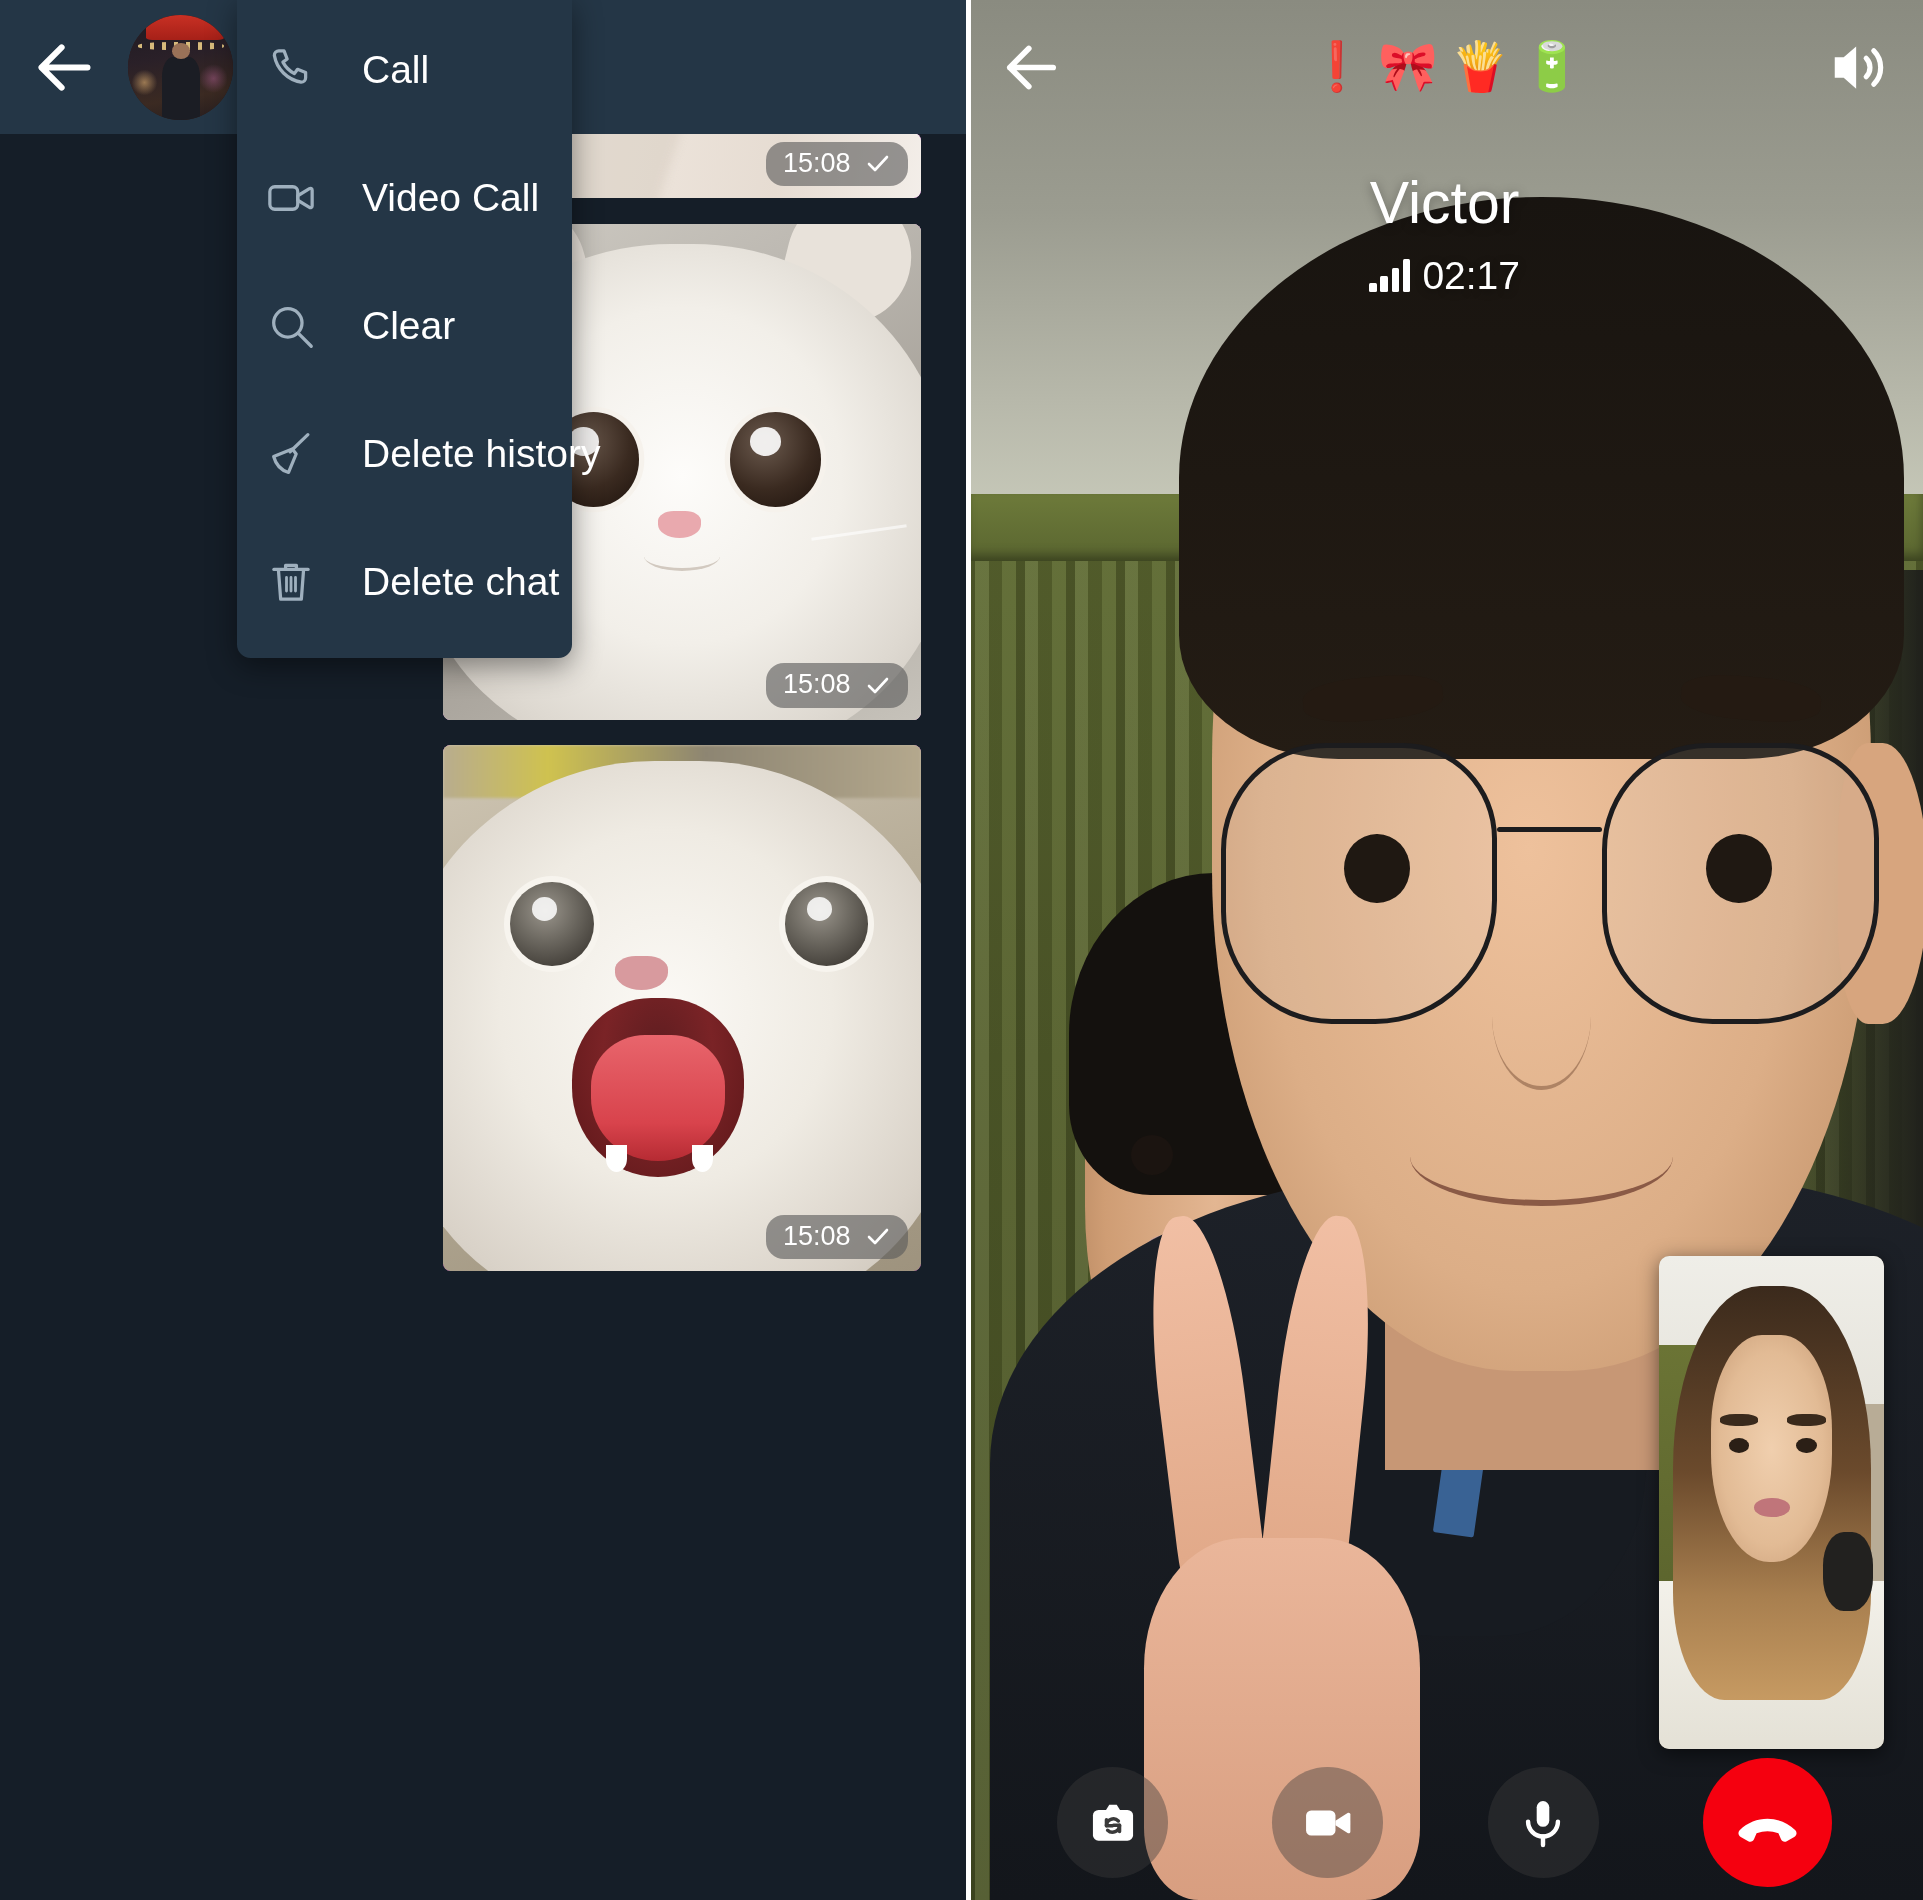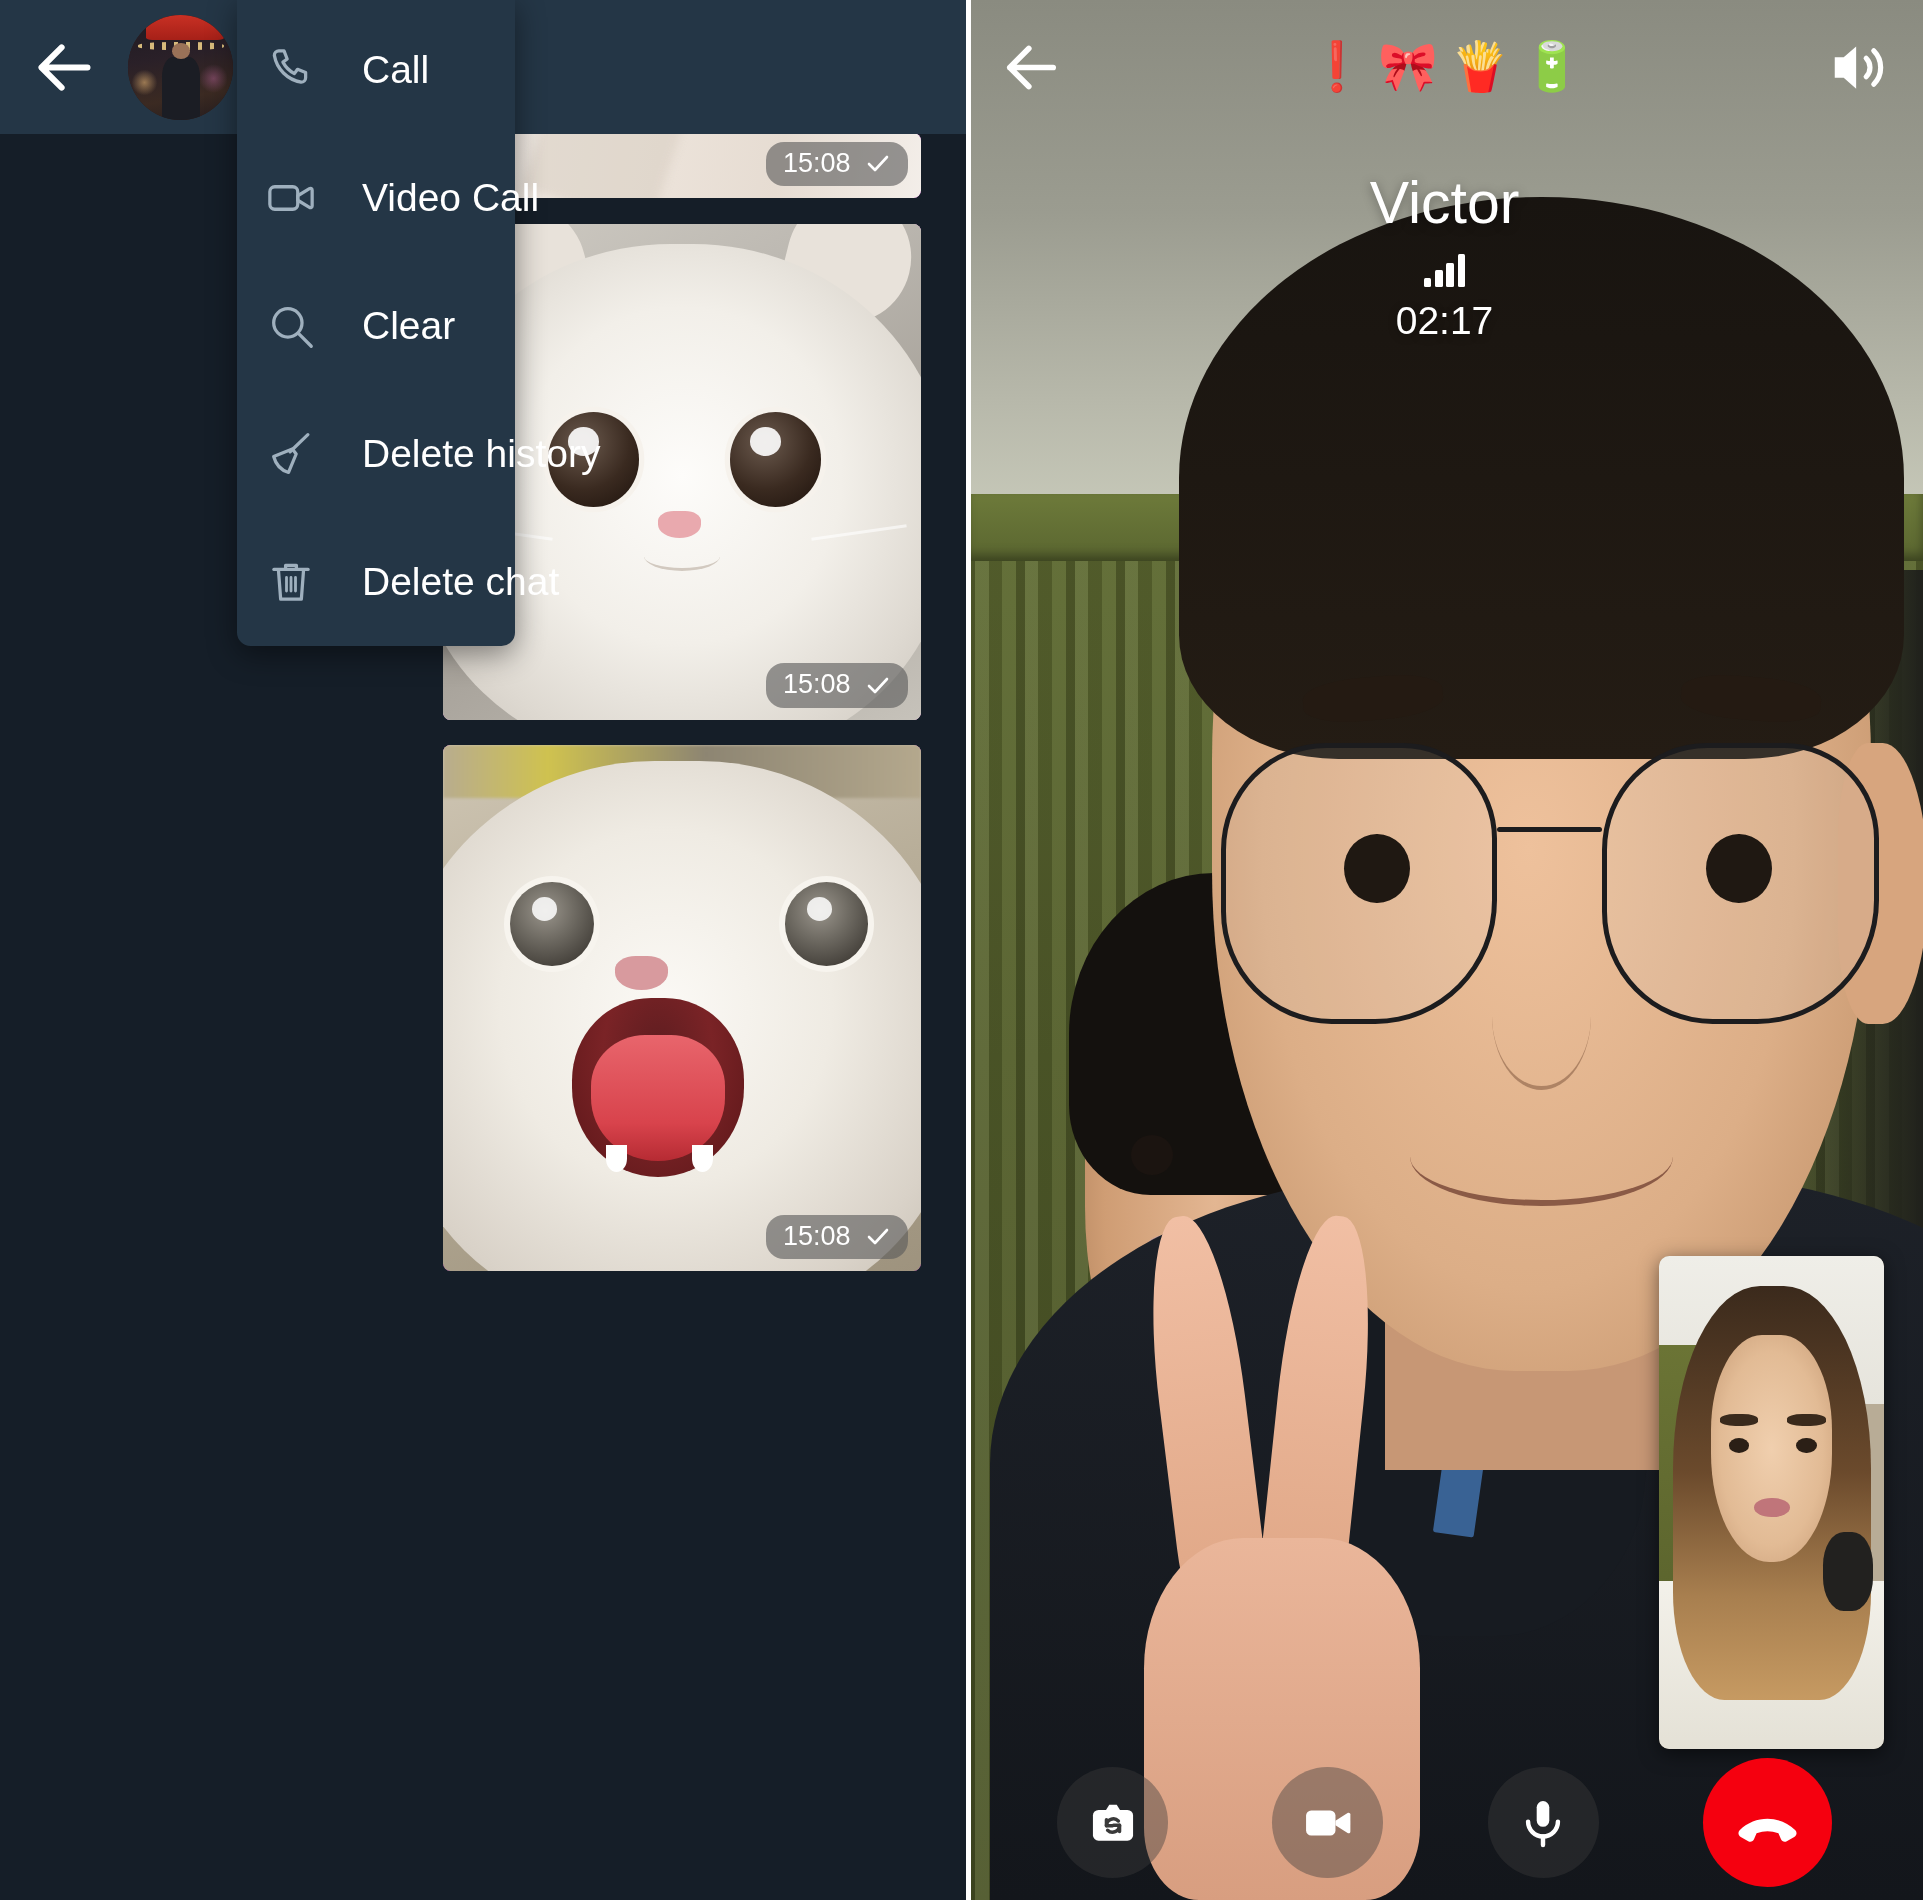--- a/index.html
+++ b/index.html
@@ -112,23 +112,23 @@
     background:radial-gradient(ellipse at 50% 30%,#5e1d20 0%,#7a2326 45%,#5a1618 100%);
     border-radius:46% 46% 50% 50%; }
   .cat3 .tongue { position:absolute; left:31%; top:55%; width:28%; height:24%;
     background:linear-gradient(180deg,#e8656c 0%,#d8434c 70%,#b62b33 100%);
     border-radius:42% 42% 52% 52%; }
   .cat3 .tooth-l,.cat3 .tooth-r { position:absolute; top:76%; width:4.5%; height:5.2%;
     background:#fff; border-radius:0 0 50% 50%; }
   .cat3 .tooth-l { left:34%; } .cat3 .tooth-r { left:52%; }
 
   
-  .context-menu { position:absolute; left:237px; top:0; width:278px;
+  .context-menu { position:absolute; left:237px; top:0; width:335px;
     background:#243646; border-radius:0 0 13.5px 13.5px;
-    box-shadow:0 7.5px 30px rgba(0,0,0,.45); z-index:30; padding:6px 0 0; }
+    box-shadow:0 7.5px 30px rgba(0,0,0,.45); z-index:30; padding:6px 0 12px; }
   .menu-item { display:flex; align-items:center; height:128px; padding:0 0 0 27px;
     cursor:pointer; }
   .menu-item .mi-icon { width:54px; height:54px; flex:0 0 54px;
     display:flex; align-items:center; justify-content:center; }
   .menu-item .mi-icon svg { width:100%; height:100%; display:block; }
   .menu-item .mi-label { margin-left:44px; font-size:39px; color:#fff;
     white-space:nowrap; }
 
   
   .right-panel { position:relative; width:957px; height:1900px; overflow:hidden;
@@ -225,21 +225,21 @@
   .call-emojis span { display:inline-block; }
   .call-speaker { width:65px; height:65px; flex:0 0 65px; cursor:pointer; }
   .call-speaker svg { width:100%; height:100%; display:block; }
 
   
   .call-identity { position:absolute; left:0; top:171px; width:100%;
     text-align:center; z-index:5; }
   .call-name { font-size:59px; color:#fff; font-weight:normal; line-height:1.1;
     text-shadow:0 1.5px 10.5px rgba(0,0,0,.35); }
   .call-sub { margin-top:18px; display:inline-flex; align-items:center; gap:12px;
-    font-size:39px; color:#fff; text-shadow:0 1.5px 9px rgba(0,0,0,.35);flex-direction:column; }
+    font-size:39px; color:#fff; text-shadow:0 1.5px 9px rgba(0,0,0,.35); }
   .sig-bars { display:inline-flex; align-items:flex-end; gap:3.8px; height:33px; }
   .sig-bars i { display:block; width:7.5px; background:#fff; border-radius:1.5px; }
   .sig-bars i:nth-child(1){height:9px;} .sig-bars i:nth-child(2){height:16.5px;}
   .sig-bars i:nth-child(3){height:24px;} .sig-bars i:nth-child(4){height:33px;}
 
   
   .pip { position:absolute; right:39px; top:1256px; width:225px; height:493px;
     border-radius:10.5px; overflow:hidden; box-shadow:0 4.5px 19.5px rgba(0,0,0,.5);
     background:#b8ac96; cursor:pointer; z-index:6; }
   .pip .p-wall { position:absolute; left:0; top:0; width:100%; height:30%;

